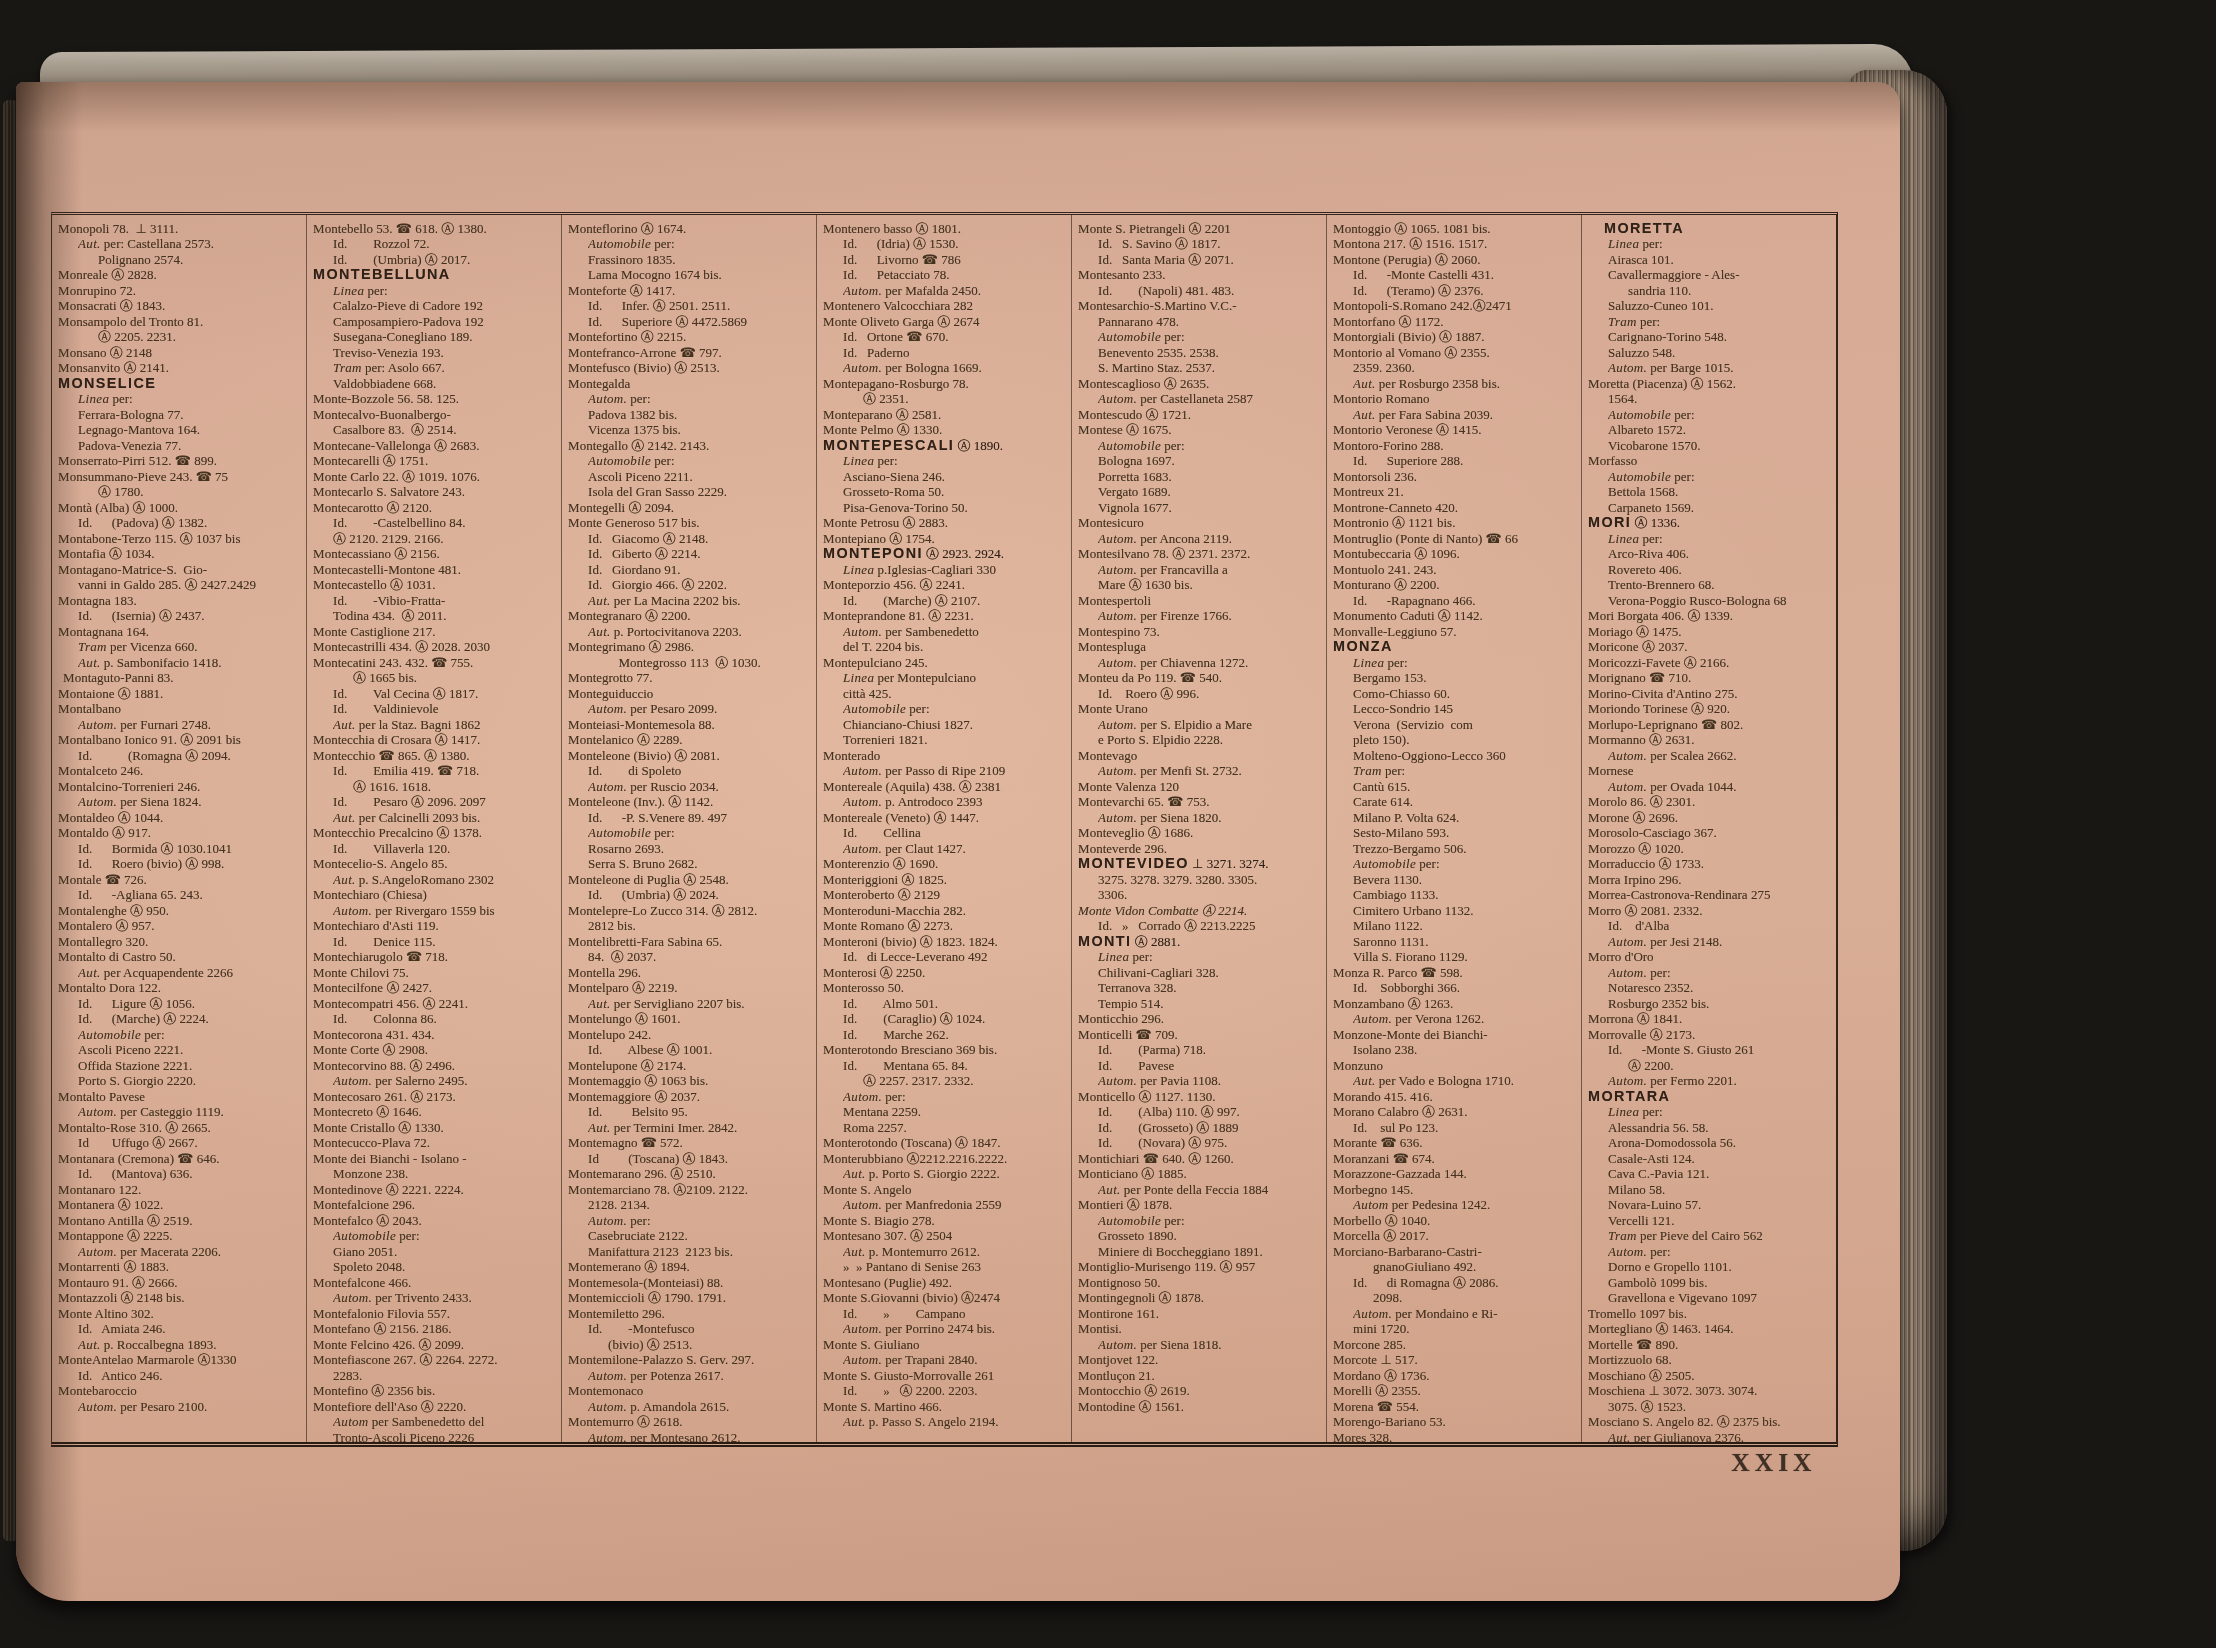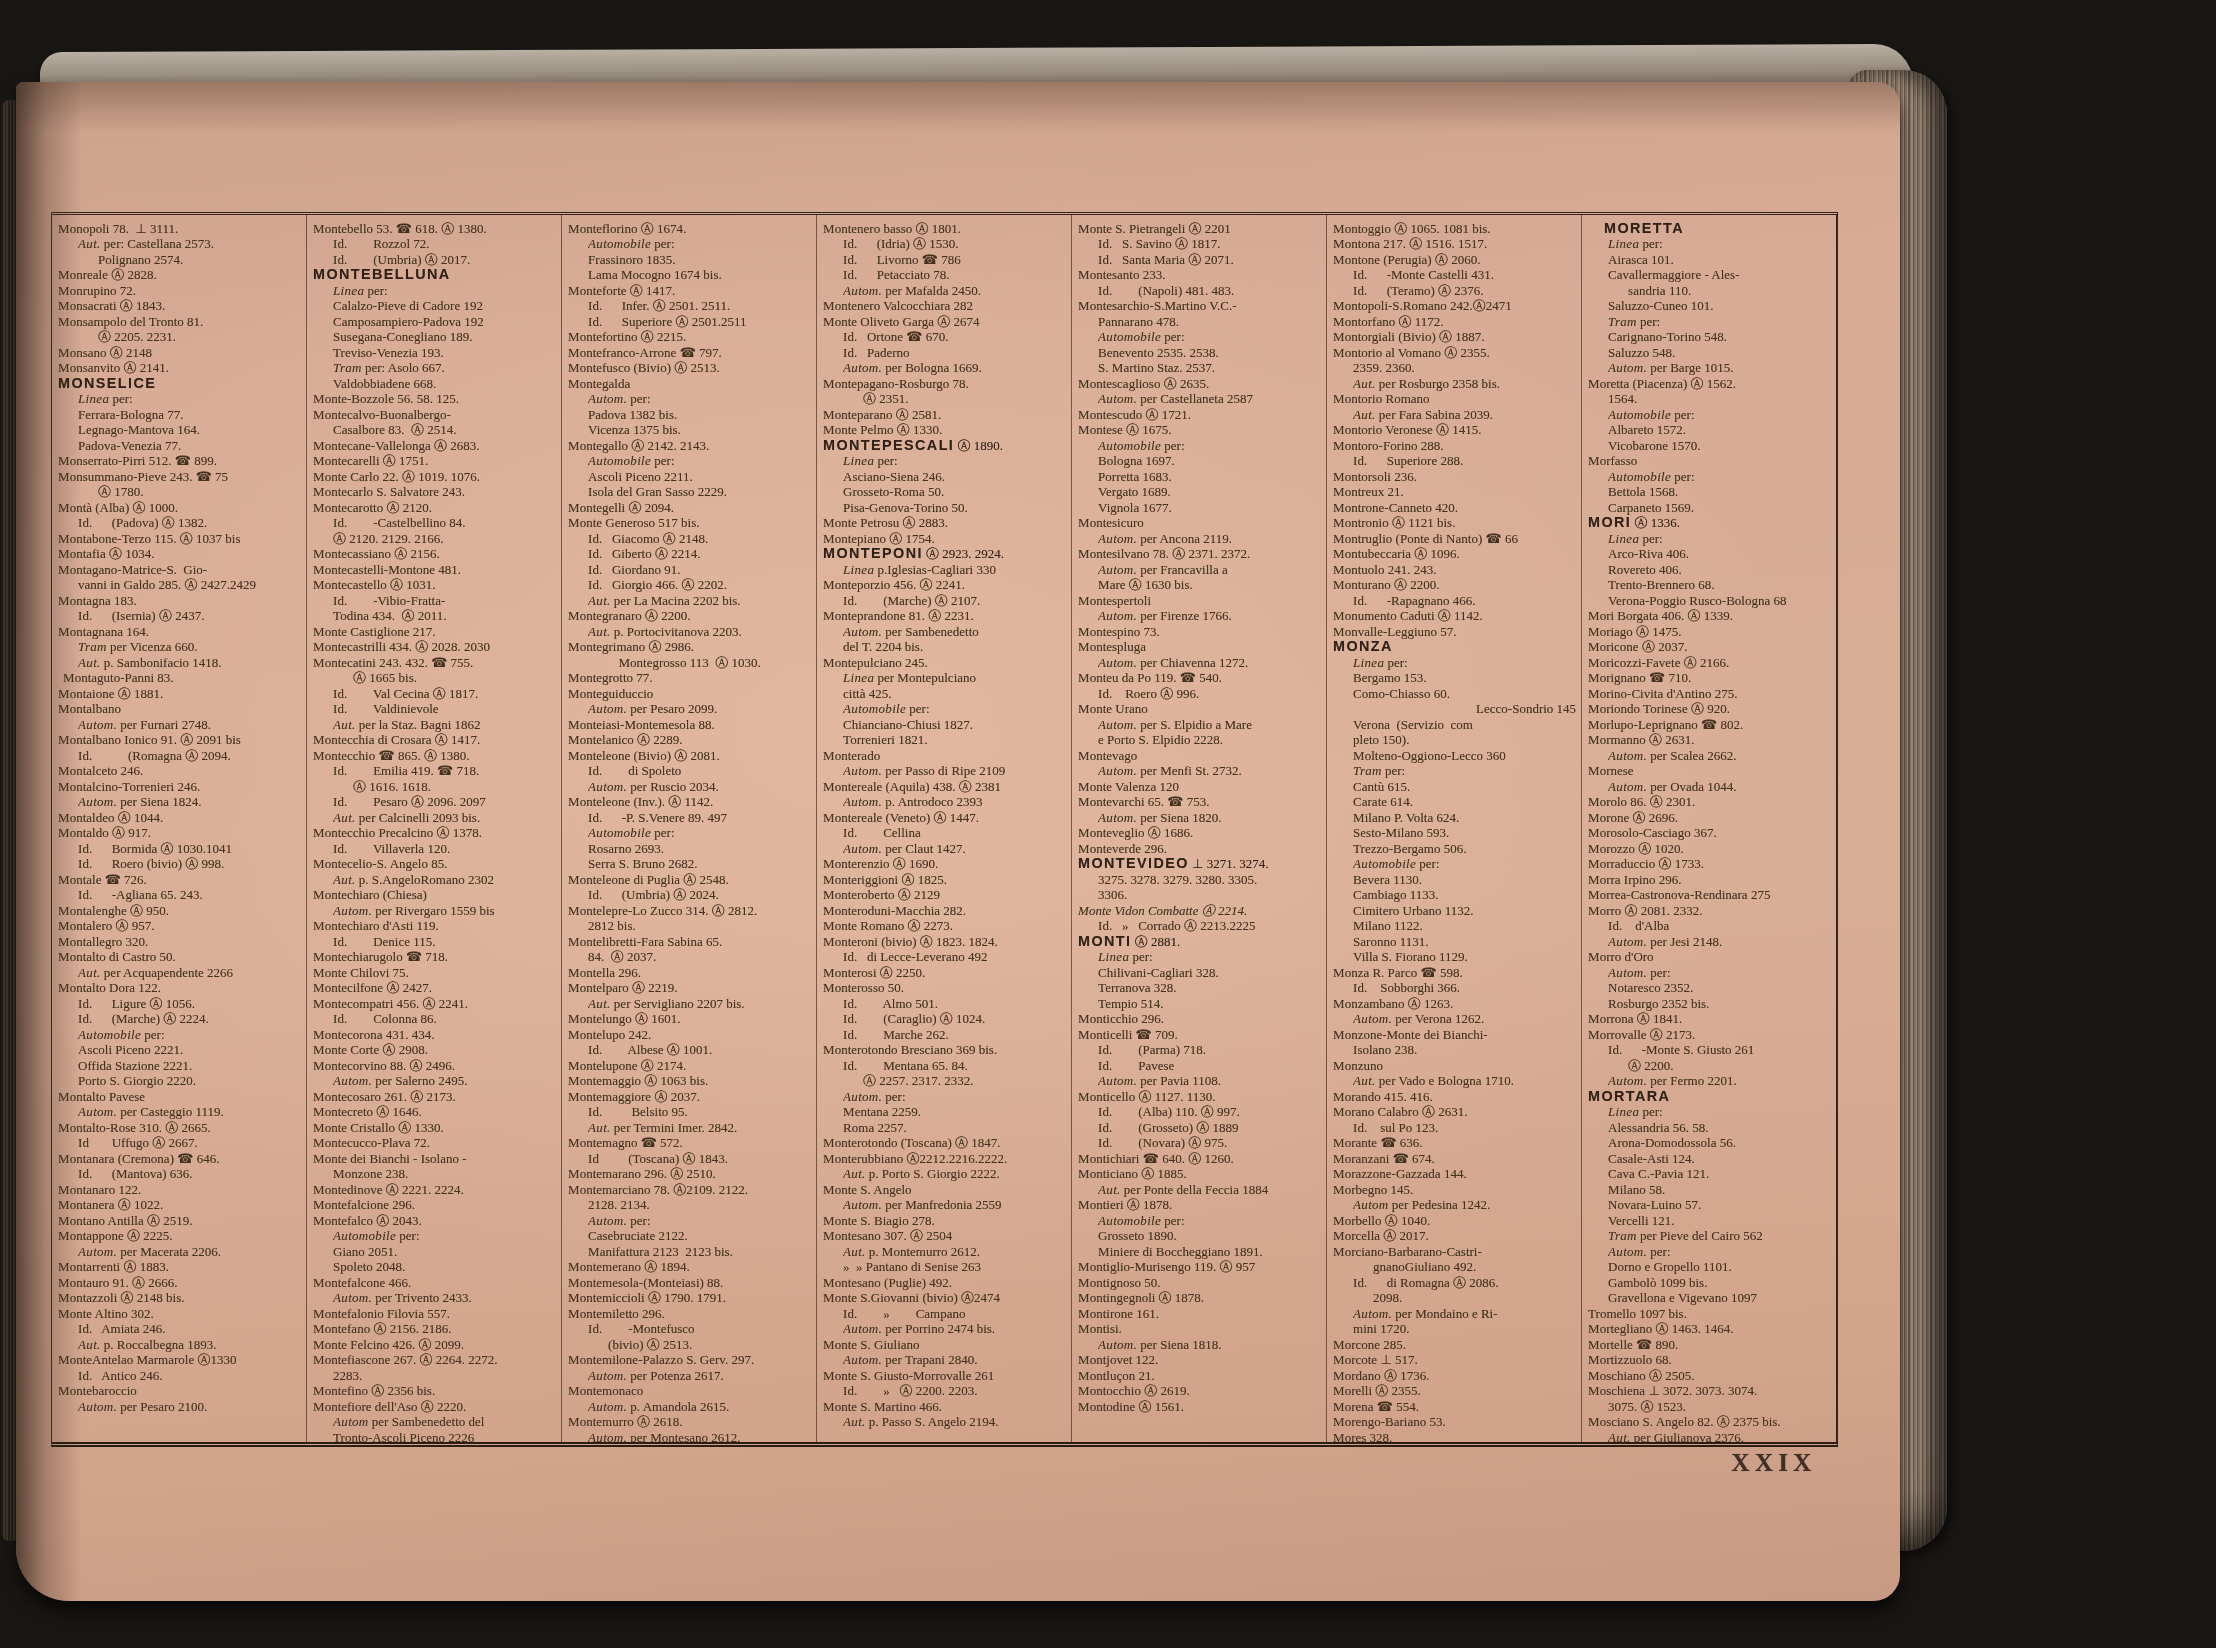--- a/index.html
+++ b/index.html
@@ -253,21 +253,21 @@
         <div class="ln i" style="margin-left: 20px;"><i>Autom</i> per Sambenedetto del</div>
         <div class="ln n" style="margin-left: 20px;">Tronto-Ascoli Piceno 2226</div>
       </div>
     <div class="col">
         <div class="ln n" style="margin-left: 0px;">Monteflorino Ⓐ 1674.</div>
         <div class="ln i" style="margin-left: 20px;"><i>Automobile</i> per:</div>
         <div class="ln n" style="margin-left: 20px;">Frassinoro 1835.</div>
         <div class="ln n" style="margin-left: 20px;">Lama Mocogno 1674 bis.</div>
         <div class="ln n" style="margin-left: 0px;">Monteforte Ⓐ 1417.</div>
         <div class="ln n" style="margin-left: 20px;">Id.      Infer. Ⓐ 2501. 2511.</div>
-        <div class="ln n" style="margin-left: 20px;">Id.      Superiore Ⓐ 2501.2511</div>
+        <div class="ln n" style="margin-left: 20px;">Id.      Superiore Ⓐ 4472.5869</div>
         <div class="ln n" style="margin-left: 0px;">Montefortino Ⓐ 2215.</div>
         <div class="ln n" style="margin-left: 0px;">Montefranco-Arrone ☎ 797.</div>
         <div class="ln n" style="margin-left: 0px;">Montefusco (Bivio) Ⓐ 2513.</div>
         <div class="ln n" style="margin-left: 0px;">Montegalda</div>
         <div class="ln i" style="margin-left: 20px;"><i>Autom.</i> per:</div>
         <div class="ln n" style="margin-left: 20px;">Padova 1382 bis.</div>
         <div class="ln n" style="margin-left: 20px;">Vicenza 1375 bis.</div>
         <div class="ln n" style="margin-left: 0px;">Montegallo Ⓐ 2142. 2143.</div>
         <div class="ln i" style="margin-left: 20px;"><i>Automobile</i> per:</div>
         <div class="ln n" style="margin-left: 20px;">Ascoli Piceno 2211.</div>
@@ -518,21 +518,21 @@
         <div class="ln n" style="margin-left: 0px;">Montubeccaria Ⓐ 1096.</div>
         <div class="ln n" style="margin-left: 0px;">Montuolo 241. 243.</div>
         <div class="ln n" style="margin-left: 0px;">Monturano Ⓐ 2200.</div>
         <div class="ln n" style="margin-left: 20px;">Id.      -Rapagnano 466.</div>
         <div class="ln n" style="margin-left: 0px;">Monumento Caduti Ⓐ 1142.</div>
         <div class="ln n" style="margin-left: 0px;">Monvalle-Leggiuno 57.</div>
         <div class="ln h" style="margin-left: 0px;"><b>MONZA</b></div>
         <div class="ln i" style="margin-left: 20px;"><i>Linea</i> per:</div>
         <div class="ln n" style="margin-left: 20px;">Bergamo 153.</div>
         <div class="ln n" style="margin-left: 20px;">Como-Chiasso 60.</div>
-        <div class="ln n" style="margin-left: 20px; text-align: right;">Lecco-Sondrio 145</div>
+        <div class="ln n" style="margin-left: 20px;">Lecco-Sondrio 145</div>
         <div class="ln n" style="margin-left: 20px;">Verona  (Servizio  com</div>
         <div class="ln n" style="margin-left: 20px;">pleto 150).</div>
         <div class="ln n" style="margin-left: 20px;">Molteno-Oggiono-Lecco 360</div>
         <div class="ln i" style="margin-left: 20px;"><i>Tram</i> per:</div>
         <div class="ln n" style="margin-left: 20px;">Cantù 615.</div>
         <div class="ln n" style="margin-left: 20px;">Carate 614.</div>
         <div class="ln n" style="margin-left: 20px;">Milano P. Volta 624.</div>
         <div class="ln n" style="margin-left: 20px;">Sesto-Milano 593.</div>
         <div class="ln n" style="margin-left: 20px;">Trezzo-Bergamo 506.</div>
         <div class="ln i" style="margin-left: 20px;"><i>Automobile</i> per:</div>

